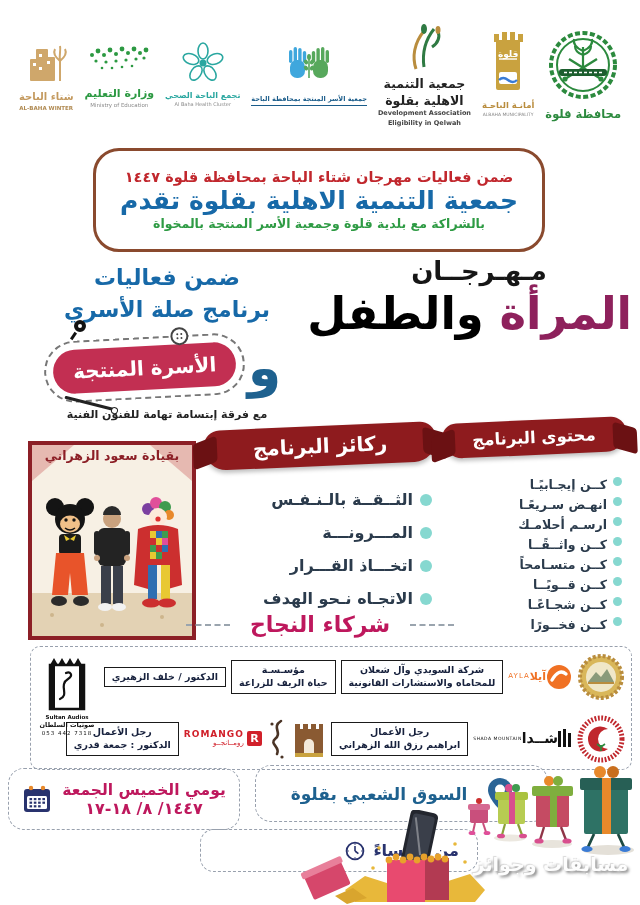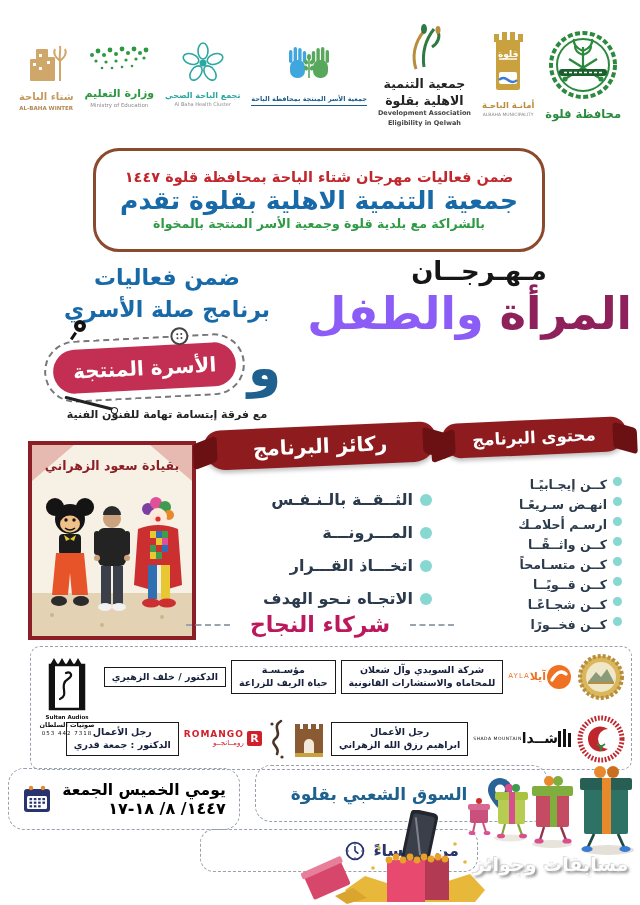--- a/index.html
+++ b/index.html
@@ -25,40 +25,40 @@
 .banner{position:absolute;top:148px;right:95px;width:452px;height:104px;border:3px solid #8a4a2e;border-radius:26px;background:#fff;display:flex;flex-direction:column;justify-content:center;text-align:center;gap:1px;padding:2px 10px}
 .banner .b1{color:#c1272d;font-size:14.5px;font-weight:bold}
 .banner .b2{color:#1769a8;font-size:25px;font-weight:bold}
 .banner .b3{color:#2e9b44;font-size:12.5px;font-weight:bold}
 
 
 .title-block{position:absolute;top:256px;right:8px;width:306px;text-align:center}
 .kicker{font-size:26px;font-weight:bold;color:#161616}
 .big-title{font-size:45px;font-weight:bold;line-height:1.25;white-space:nowrap}
 .big-title .w1{color:#8e215c}
-.big-title .w2{color:#8b5cf6}
+.big-title .w2{color:#000000}
 
 
 .side-block{position:absolute;top:262px;left:8px;width:318px;text-align:center}
 .side-l{color:#1769a8;font-weight:bold;font-size:22px;line-height:1.45}
 .badge-row{margin-top:18px;display:flex;align-items:center;justify-content:center;gap:12px;position:relative}
 .waw{color:#1e618f;font-size:54px;font-weight:bold;line-height:.9}
 .badge{position:relative;background:#c22f52;color:#fff;font-weight:bold;font-size:20px;padding:10px 20px;border-radius:26px;transform:rotate(-3deg)}
 .badge::after{content:"";position:absolute;inset:-9px;border:2px dashed #777;border-radius:34px}
 .btn-icon{position:absolute;top:-17px;right:46px;width:18px;height:18px;border-radius:50%;background:#fff;border:2px solid #444;z-index:2}
 .btn-icon::before{content:"";position:absolute;left:4px;top:4px;width:2px;height:2px;border-radius:50%;background:#444;box-shadow:4px 0 0 #444,0 4px 0 #444,4px 4px 0 #444}
 .pin-dot{position:absolute;top:-24px;left:66px;width:12px;height:12px;border:4px solid #111;border-radius:50%}
 .pin-dot::after{content:"";position:absolute;left:-6px;top:8px;width:3px;height:8px;background:#111;transform:rotate(35deg)}
 .needle{position:absolute;bottom:-13px;left:56px;width:52px;height:3px;background:#222;border-radius:2px;transform:rotate(14deg)}
 .needle::after{content:"";position:absolute;right:-3px;top:-1px;width:5px;height:5px;border:1.5px solid #222;border-radius:50%;background:#fff}
 .troupe{margin-top:16px;font-size:11px;font-weight:bold;color:#222}
 
 
 .photo{position:absolute;top:441px;left:28px;width:168px;height:199px;border:4px solid #8c1f26;background:#f7f0e4;overflow:hidden}
-.photo-caption{position:relative;z-index:2;text-align:center;font-size:12.5px;font-weight:bold;color:#8c1f26;padding-top:13px}
+.photo-caption{position:relative;z-index:2;text-align:center;font-size:12.5px;font-weight:bold;color:#8c1f26;padding-top:3px}
 .photo svg{position:absolute;left:0;top:0}
 
 
 .ribbon{position:absolute;z-index:2}
 .ribbon-body{position:relative;background:#8e1b1e;color:#fff;font-weight:bold;text-align:center;padding:8px 4px;border-radius:16px 16px 22px 22px;transform:rotate(-2.5deg);box-shadow:0 3px 4px rgba(0,0,0,.25)}
 .ribbon-body::before{content:"";position:absolute;right:-11px;top:9px;width:24px;height:26px;background:#6b1113;transform:skewY(18deg);z-index:-1;border-radius:4px}
 .ribbon-body::after{content:"";position:absolute;left:-11px;top:9px;width:24px;height:26px;background:#6b1113;transform:skewY(-18deg);z-index:-1;border-radius:4px}
 .pillars-ribbon{top:426px;right:204px;width:232px;font-size:20px}
 .content-ribbon{top:420px;right:14px;width:184px;font-size:16.5px}
 
@@ -85,21 +85,21 @@
 .romango .rsq{width:15px;height:15px;background:#d1202a;color:#fff;font-weight:bold;font-size:11px;display:grid;place-items:center;border-radius:2px}
 .romango .en{color:#d1202a;font-weight:bold;font-size:9px;letter-spacing:1px}
 .romango .ar{color:#d1202a;font-size:7px}
 .sultan{position:absolute;left:6px;top:8px;bottom:8px;width:60px;display:flex;flex-direction:column;align-items:center;justify-content:flex-start;text-align:center;gap:1px}
 .sultan .en{font-size:5.5px;color:#111;font-weight:bold}
 .sultan .ar{font-size:6.5px;color:#111;font-weight:bold}
 .sultan .ph{font-size:5.5px;color:#111;letter-spacing:1px}
 
 
 .date-box{position:absolute;top:768px;left:8px;width:232px;height:62px;border:1.6px dashed #98a0ad;border-radius:16px;display:flex;align-items:center;justify-content:center;gap:10px;z-index:1}
-.date-text{text-align:right;color:#000000}
+.date-text{text-align:center;color:#be185d}
 .days{font-size:15.5px;font-weight:bold}
 .hijri{font-size:16px;font-weight:bold}
 .loc-box{position:absolute;top:765px;left:255px;width:293px;height:57px;border:1.6px dashed #98a0ad;border-radius:16px;display:flex;align-items:center;justify-content:center;gap:21px;z-index:1}
 .loc{color:#1e618f;font-size:17px;font-weight:bold}
 .time-box{position:absolute;top:829px;left:200px;width:278px;height:43px;border:1.6px dashed #98a0ad;border-radius:14px;display:flex;align-items:center;justify-content:flex-start;gap:8px;padding-right:18px;z-index:1}
 .time{color:#29336e;font-size:16px;font-weight:bold}
 .gifts-walk{position:absolute;top:750px;right:2px;width:170px;height:108px;z-index:5}
 .prizes{position:absolute;top:853px;right:8px;width:162px;text-align:center;z-index:6;color:#fdfdfd;font-size:19px;font-weight:bold;text-shadow:2px 2px 3px #8d8d8d,-1px -1px 1px #d9d9d9}
 .gifts-phone{position:absolute;top:810px;left:295px;width:200px;height:95px;z-index:5}
 </style>

